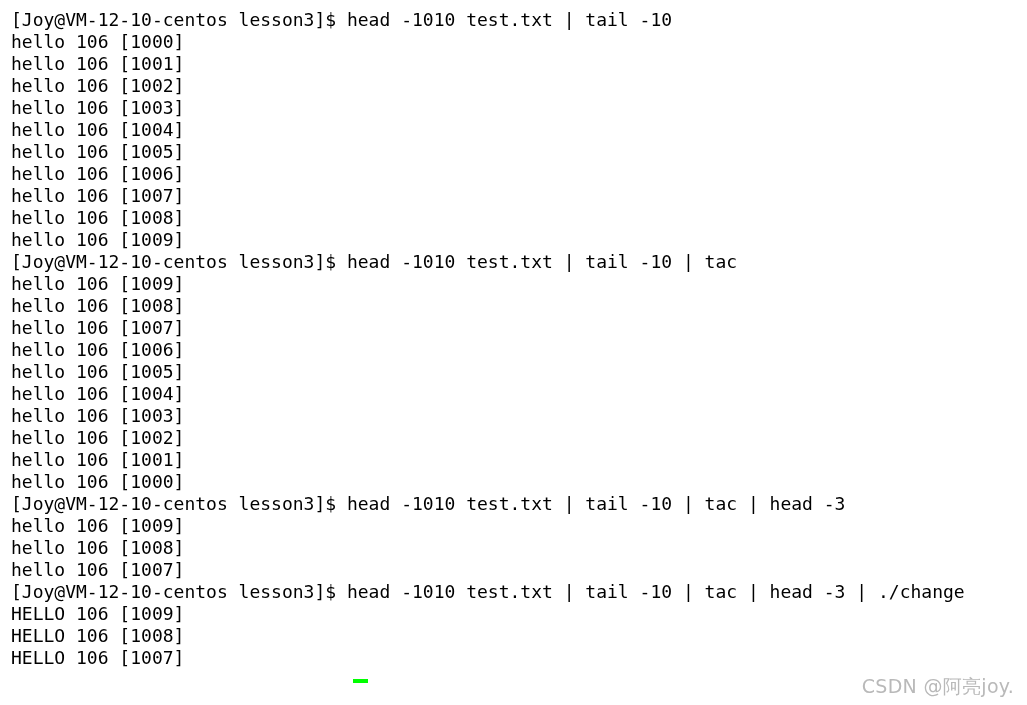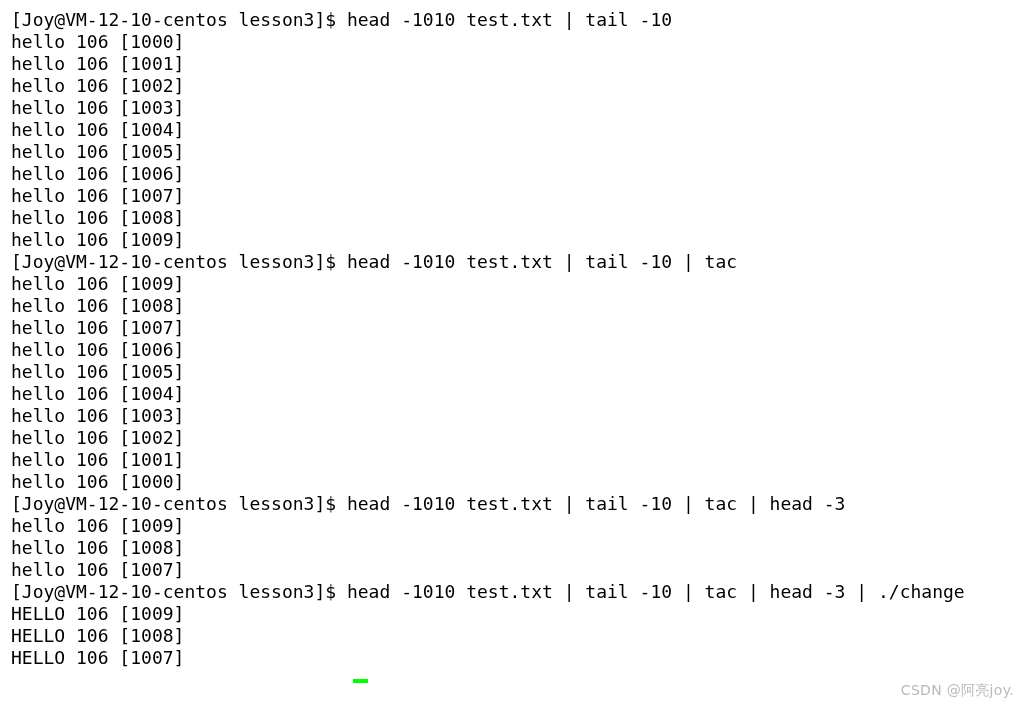--- a/index.html
+++ b/index.html
@@ -56,21 +56,21 @@
     width: 15px;
     height: 4px;
     background: #00ff00;
   }
 
   #watermark {
     position: absolute;
     right: 13px;
     bottom: 5px;
     font-family: "DejaVu Sans", sans-serif;
-    font-size: 14px;
+    font-size: 19px;
     color: #b9b9b9;
     white-space: pre;
     letter-spacing: 0.3px;
   }
 </style>
 </head>
 <body>
 
 <div id="terminal">
   <div id="terminal-output">

